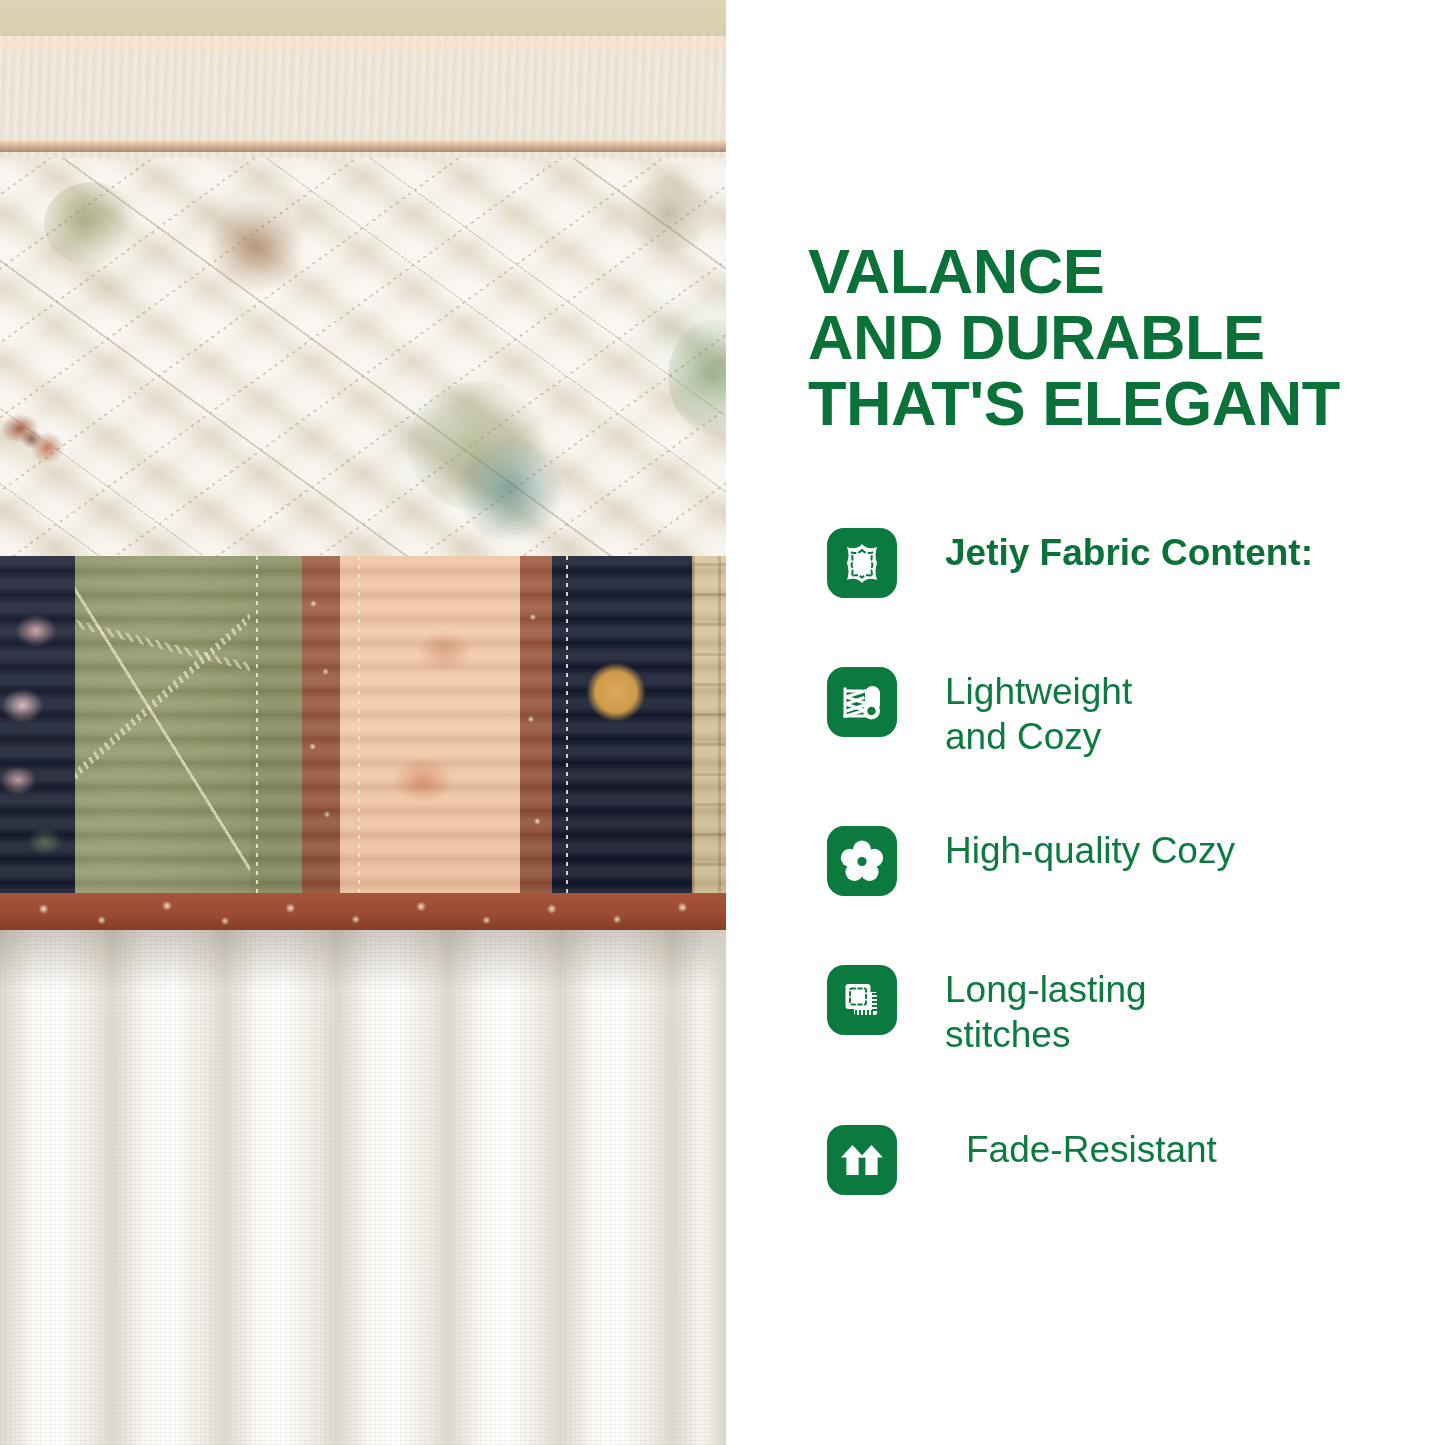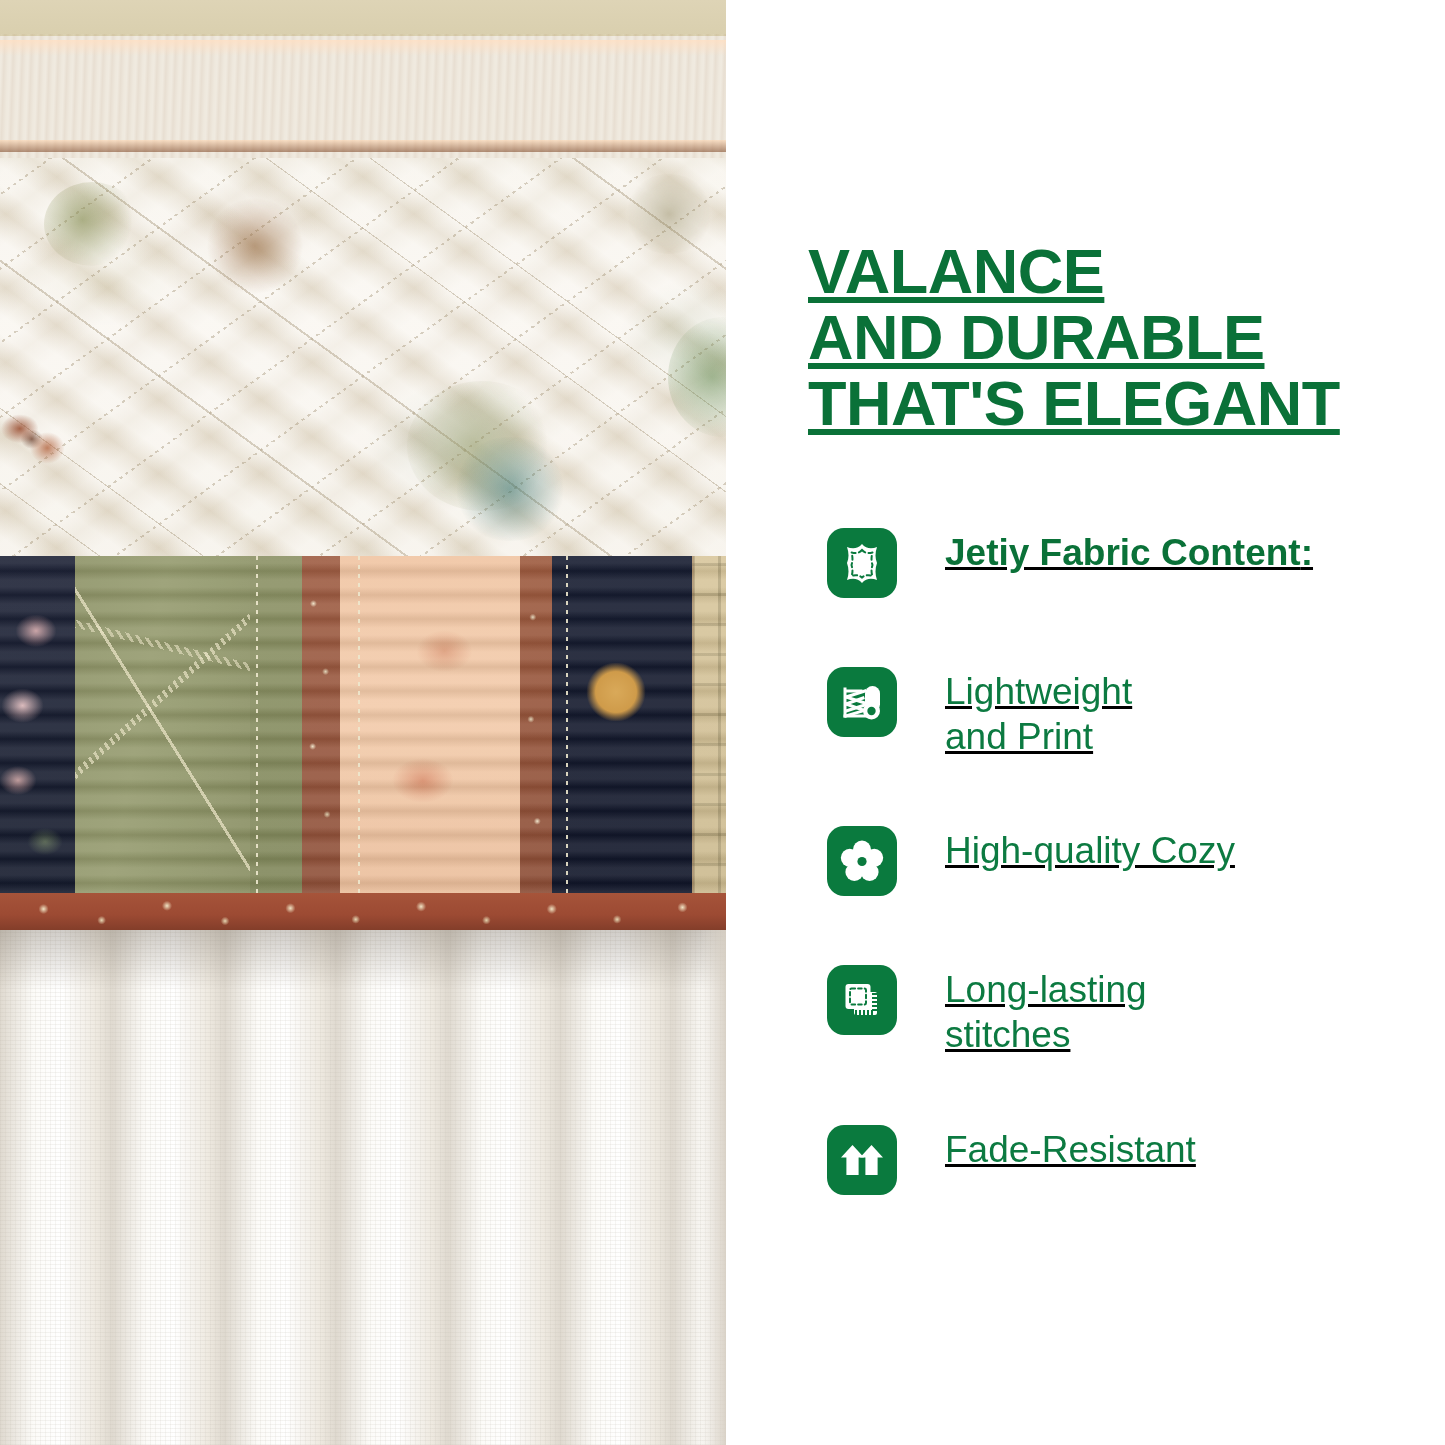--- a/index.html
+++ b/index.html
@@ -251,35 +251,33 @@
     width:719px; height:1445px;
     background:#ffffff;
   }
   .headline {
     position:absolute; left:82px; top:238px;
     width:600px;
     font-size:63px; font-weight:700; line-height:1.05;
     letter-spacing:-.5px;
     color:#0a7138;
     text-transform:uppercase;
-    text-decoration:underline;
   }
   .headline div { white-space:nowrap; }
 
   .features {
     position:absolute; left:101px; top:528px;
     width:600px;
   }
   .feature {
     display:flex; align-items:flex-start;
     margin-bottom:67px;
     min-height:72px;
-    text-decoration:underline;
-  }
-  .feature:last-child { margin-bottom:0; }
+  }
+  .feature:last-child { margin-bottom:0;gap:21px; }
   .icon-box {
     flex:0 0 70px;
     width:70px; height:70px;
     border-radius:17px;
     background:#0a7a3e;
     display:flex; align-items:center; justify-content:center;
     margin-right:48px;
   }
   .icon-box svg { display:block; }
   .feat-text {
@@ -395,21 +393,21 @@
               <path d="M7 37 L30 30"></path>
               <path d="M6 10 L6 37"></path>
               <path d="M6 37 L30 37"></path>
             </g>
             <circle cx="32.5" cy="32" r="8.5" fill="#ffffff"></circle>
             <circle cx="32.5" cy="32" r="4.2" fill="#0a7a3e"></circle>
           </svg>
         </div>
         <div class="feat-text">
           <span class="feat-line">Lightweight</span>
-          <span class="feat-line">and Print</span>
+          <span class="feat-line">and Cozy</span>
         </div>
       </div>
 
       <div class="feature">
         <div class="icon-box">
           <svg width="46" height="46" viewBox="0 0 46 46">
             <g fill="#ffffff">
               <circle cx="23" cy="11.5" r="9"></circle>
               <circle cx="35.2" cy="19.8" r="9"></circle>
               <circle cx="30.6" cy="34" r="9"></circle>

